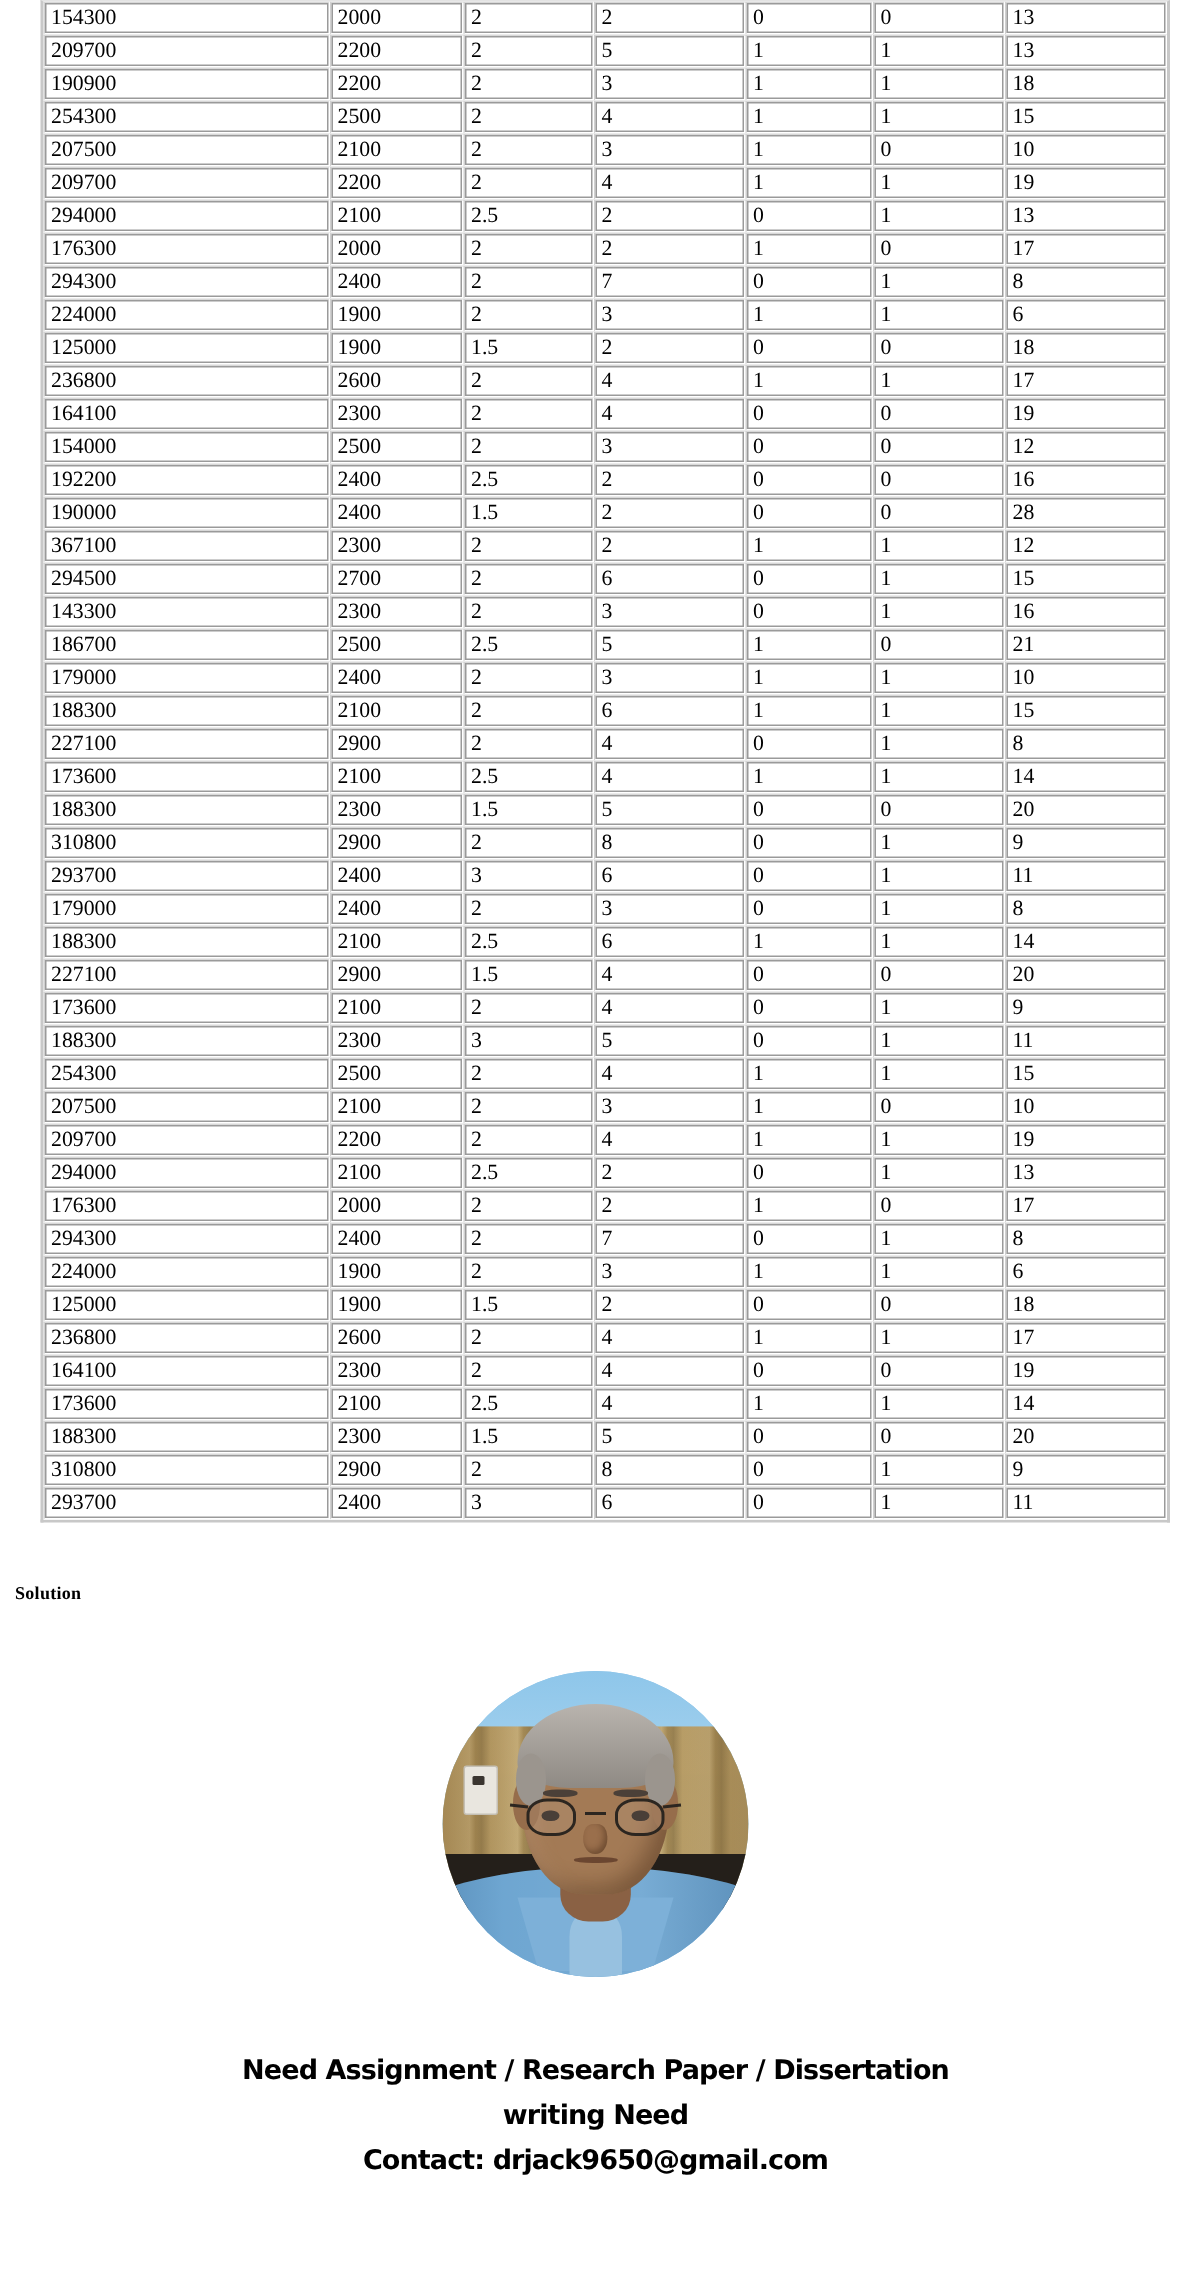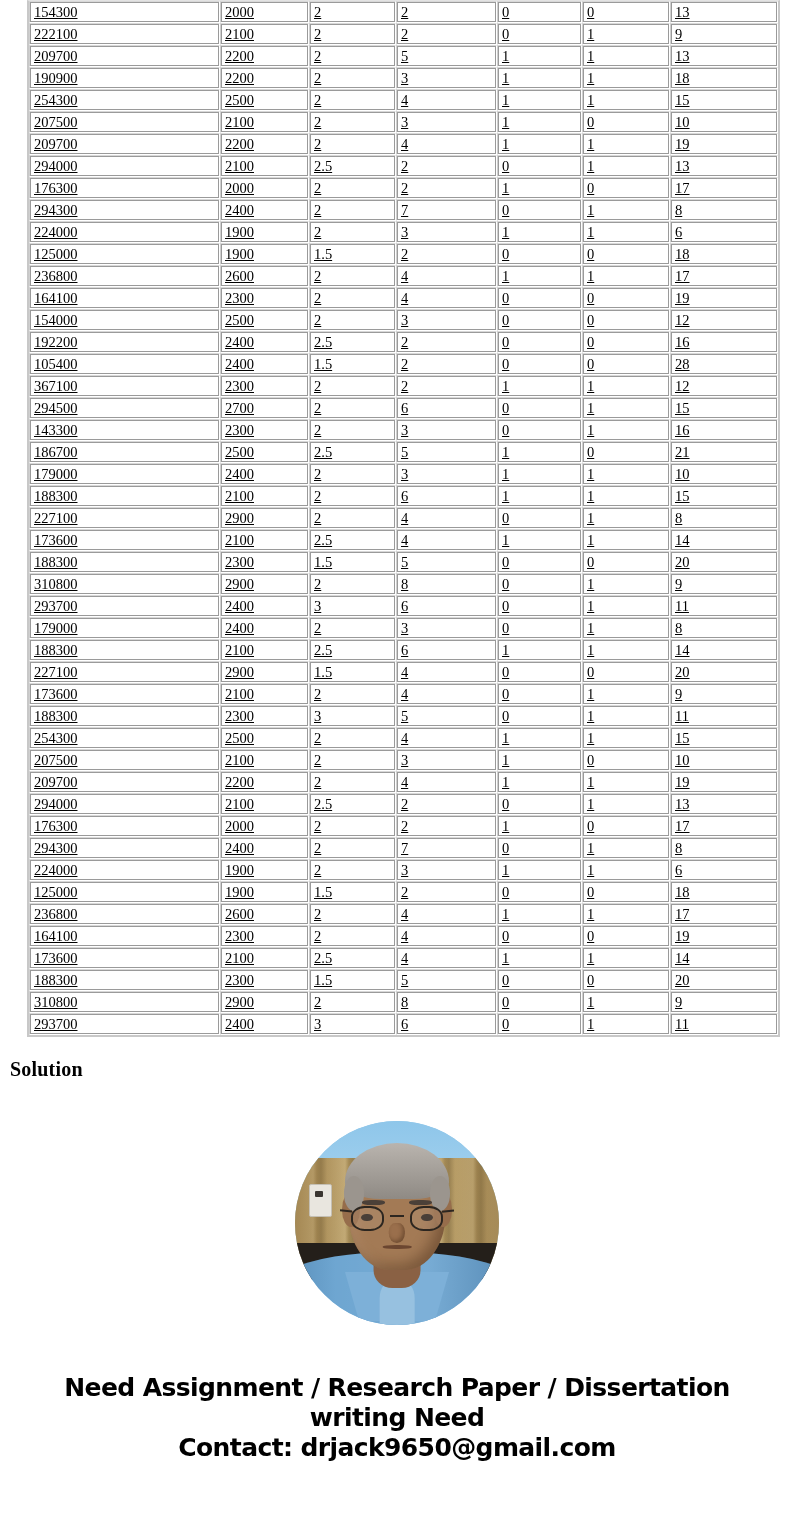--- a/index.html
+++ b/index.html
@@ -14,21 +14,20 @@
     min-height: 1523px;
     font-family: "Liberation Serif", "DejaVu Serif", serif;
     color: #000000;
     position: relative;
     overflow: hidden;
   }
 
   
   .table-wrap {
     padding: 0 0 0 27px;
-    text-decoration: underline;
   }
   table.data-table {
     border-collapse: separate;
     border-spacing: 0;
     width: 749px;
     table-layout: fixed;
     border-left: 2px solid #c8c8c8;
     border-right: 2px solid #c8c8c8;
     border-top: 1px solid #e3e3e3;
     border-bottom: 2px solid #c8c8c8;
@@ -54,23 +53,23 @@
   col.c2 { width: 87px;  }
   col.c3 { width: 101px; }
   col.c4 { width: 85px;  }
   col.c5 { width: 88px;  }
   col.c6 { width: 108px; }
 
   
   .solution-heading {
     font-family: "Liberation Serif", "DejaVu Serif", serif;
     font-weight: bold;
-    font-size: 20px;
+    font-size: 12px;
     line-height: 20px;
-    margin: 22px 0 0 10px;
+    margin: 37px 0 0 10px;
     letter-spacing: 0.2px;
   }
 
   
   .avatar-block {
     margin-top: 42px;
     display: flex;
     justify-content: center;
   }
   .avatar {
@@ -306,21 +305,21 @@
     background: #6b4630;
     border-radius: 45%;
   }
 
   
   .promo {
     margin-top: 48px;
     text-align: center;
     font-family: "DejaVu Sans", "Liberation Sans", sans-serif;
     font-weight: bold;
-    font-size: 25px;
+    font-size: 18px;
     line-height: 30px;
     letter-spacing: -0.6px;
     color: #000000;
     padding: 0 10px;
   }
   .promo .line2,
   .promo .line3 { display: block; }
 </style>
 </head>
 <body>
@@ -340,29 +339,20 @@
         <tr>
           <td>154300</td>
           <td>2000</td>
           <td>2</td>
           <td>2</td>
           <td>0</td>
           <td>0</td>
           <td>13</td>
         </tr>
         <tr>
-          <td>222100</td>
-          <td>2100</td>
-          <td>2</td>
-          <td>2</td>
-          <td>0</td>
-          <td>1</td>
-          <td>9</td>
-        </tr>
-        <tr>
           <td>209700</td>
           <td>2200</td>
           <td>2</td>
           <td>5</td>
           <td>1</td>
           <td>1</td>
           <td>13</td>
         </tr>
         <tr>
           <td>190900</td>
@@ -475,21 +465,21 @@
         <tr>
           <td>192200</td>
           <td>2400</td>
           <td>2.5</td>
           <td>2</td>
           <td>0</td>
           <td>0</td>
           <td>16</td>
         </tr>
         <tr>
-          <td>105400</td>
+          <td>190000</td>
           <td>2400</td>
           <td>1.5</td>
           <td>2</td>
           <td>0</td>
           <td>0</td>
           <td>28</td>
         </tr>
         <tr>
           <td>367100</td>
           <td>2300</td>

